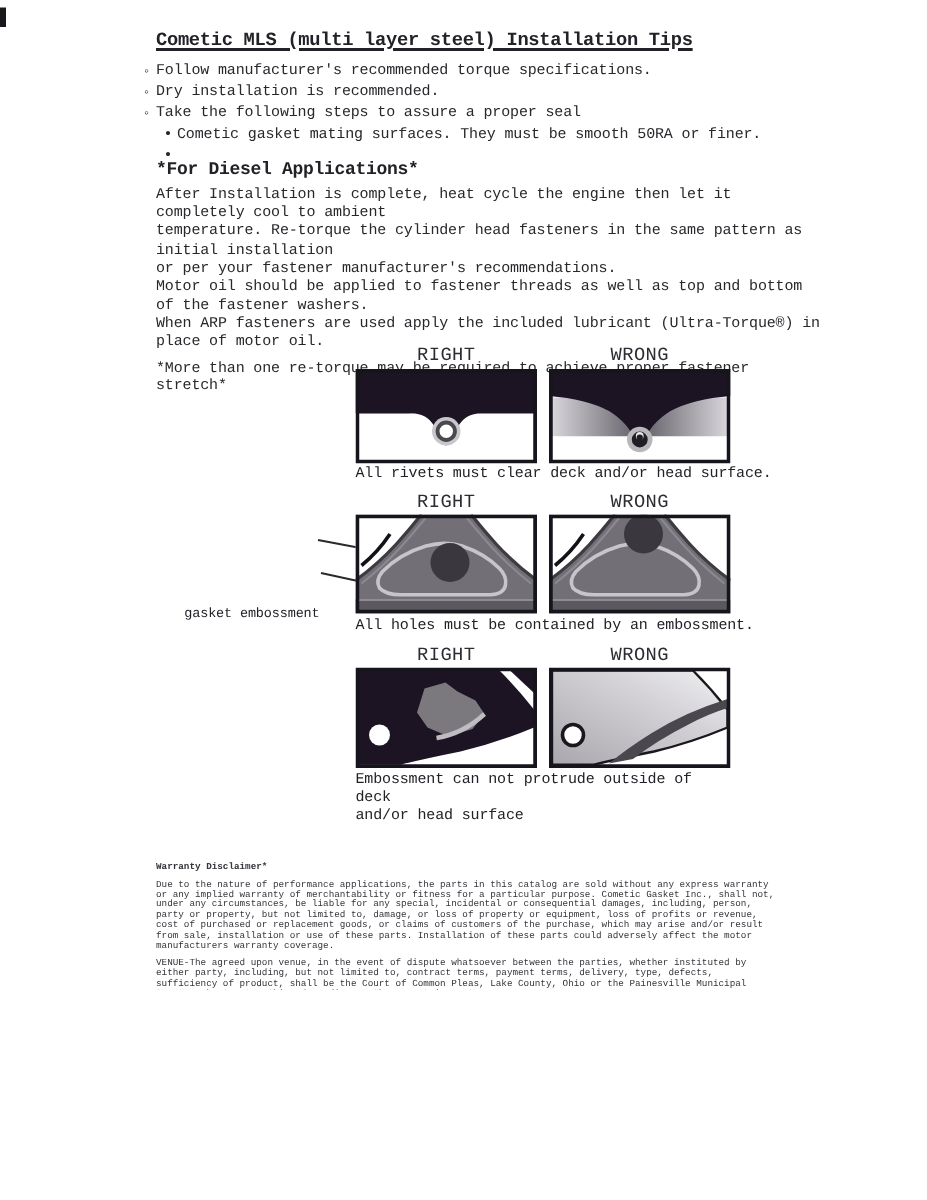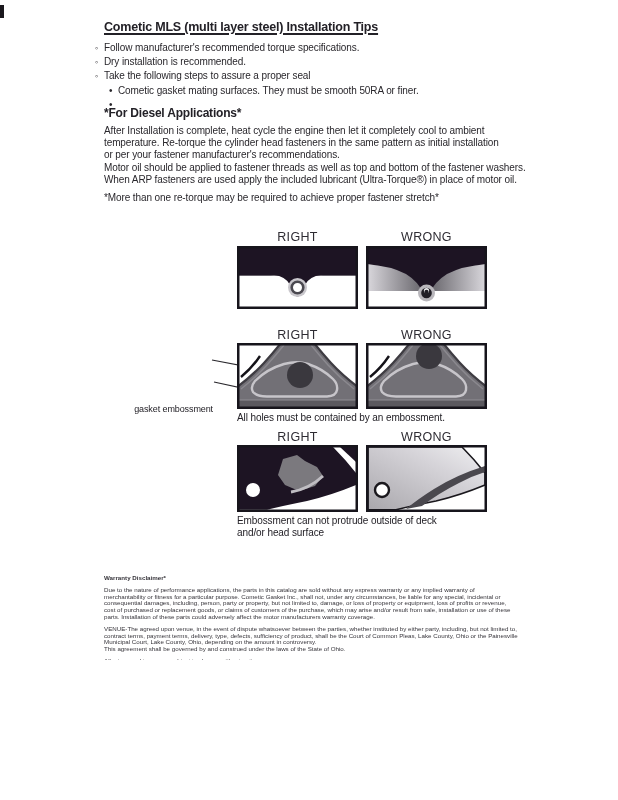--- a/index.html
+++ b/index.html
@@ -1,18 +1,18 @@
 <!DOCTYPE html>
 <html><head>
 <meta charset="utf-8">
 <style>
   html,body{margin:0;padding:0;background:#ffffff;}
   .page{
     position:relative;width:618px;height:660px;background:#ffffff;overflow:hidden;
-    font-family:Liberation Sans, sans-serif;color:#29272c;
+    font-family:Liberation Mono, monospace;color:#29272c;
   }
   .scan-mark{position:absolute;left:0;top:5px;width:4px;height:13px;background:#1a181d;}
   
   .top-text{position:absolute;left:95px;top:20px;width:455px;}
   .doc-title{
     margin:0 0 7px 9px;font-size:12.5px;font-weight:bold;letter-spacing:-0.2px;
     text-decoration:underline;text-decoration-thickness:1.5px;text-underline-offset:2px;color:#232127;
   }
   .bullet-list{margin:0;padding:0;list-style:none;}
   .bullet-list li{position:relative;padding-left:9px;font-size:10px;line-height:14.2px;letter-spacing:-0.1px;}
@@ -91,20 +91,21 @@
         <rect x="2" y="19" width="117" height="26" fill="url(#wedgeGrad)"></rect>
         <rect x="2" y="45" width="117" height="16" fill="#ffffff"></rect>
         <path d="M0,0 H121 V18 Q96,20 81,28 Q68,36 63.5,48 Q62,53.5 60.5,54 Q59,53.5 57.5,48 Q53,36 40,28 Q25,20 0,18 Z" fill="#1d1423"></path>
         <circle cx="60.5" cy="47" r="8.5" fill="#b9b7bc"></circle>
         <circle cx="60.5" cy="47" r="5.3" fill="#211f26"></circle>
         <circle cx="60.5" cy="44.6" r="2.6" fill="#e9e9eb"></circle>
         <circle cx="60.5" cy="45.8" r="2.1" fill="#211f26"></circle>
         <rect x="1.25" y="1.25" width="118.5" height="60.5" fill="none" stroke="#17151c" stroke-width="2.5"></rect>
       </svg>
     </div>
+    <div class="dg-caption" style="top:81px;">All rivets must clear deck and/or head surface.</div>
 
     <div class="rw-label" style="left:237px;top:98px;">RIGHT</div>
     <div class="rw-label" style="left:366px;top:98px;">WRONG</div>
 
     <div class="annotation" style="left:98px;top:146px;width:115px;margin-top:28px;">gasket embossment</div>
     <svg class="leader-overlay" width="618" height="345" viewBox="0 0 618 345">
       <line x1="212" y1="130" x2="297" y2="146" stroke="#2a282d" stroke-width="1.2"></line>
       <line x1="214" y1="152" x2="260" y2="162" stroke="#2a282d" stroke-width="1.2"></line>
     </svg>
 

